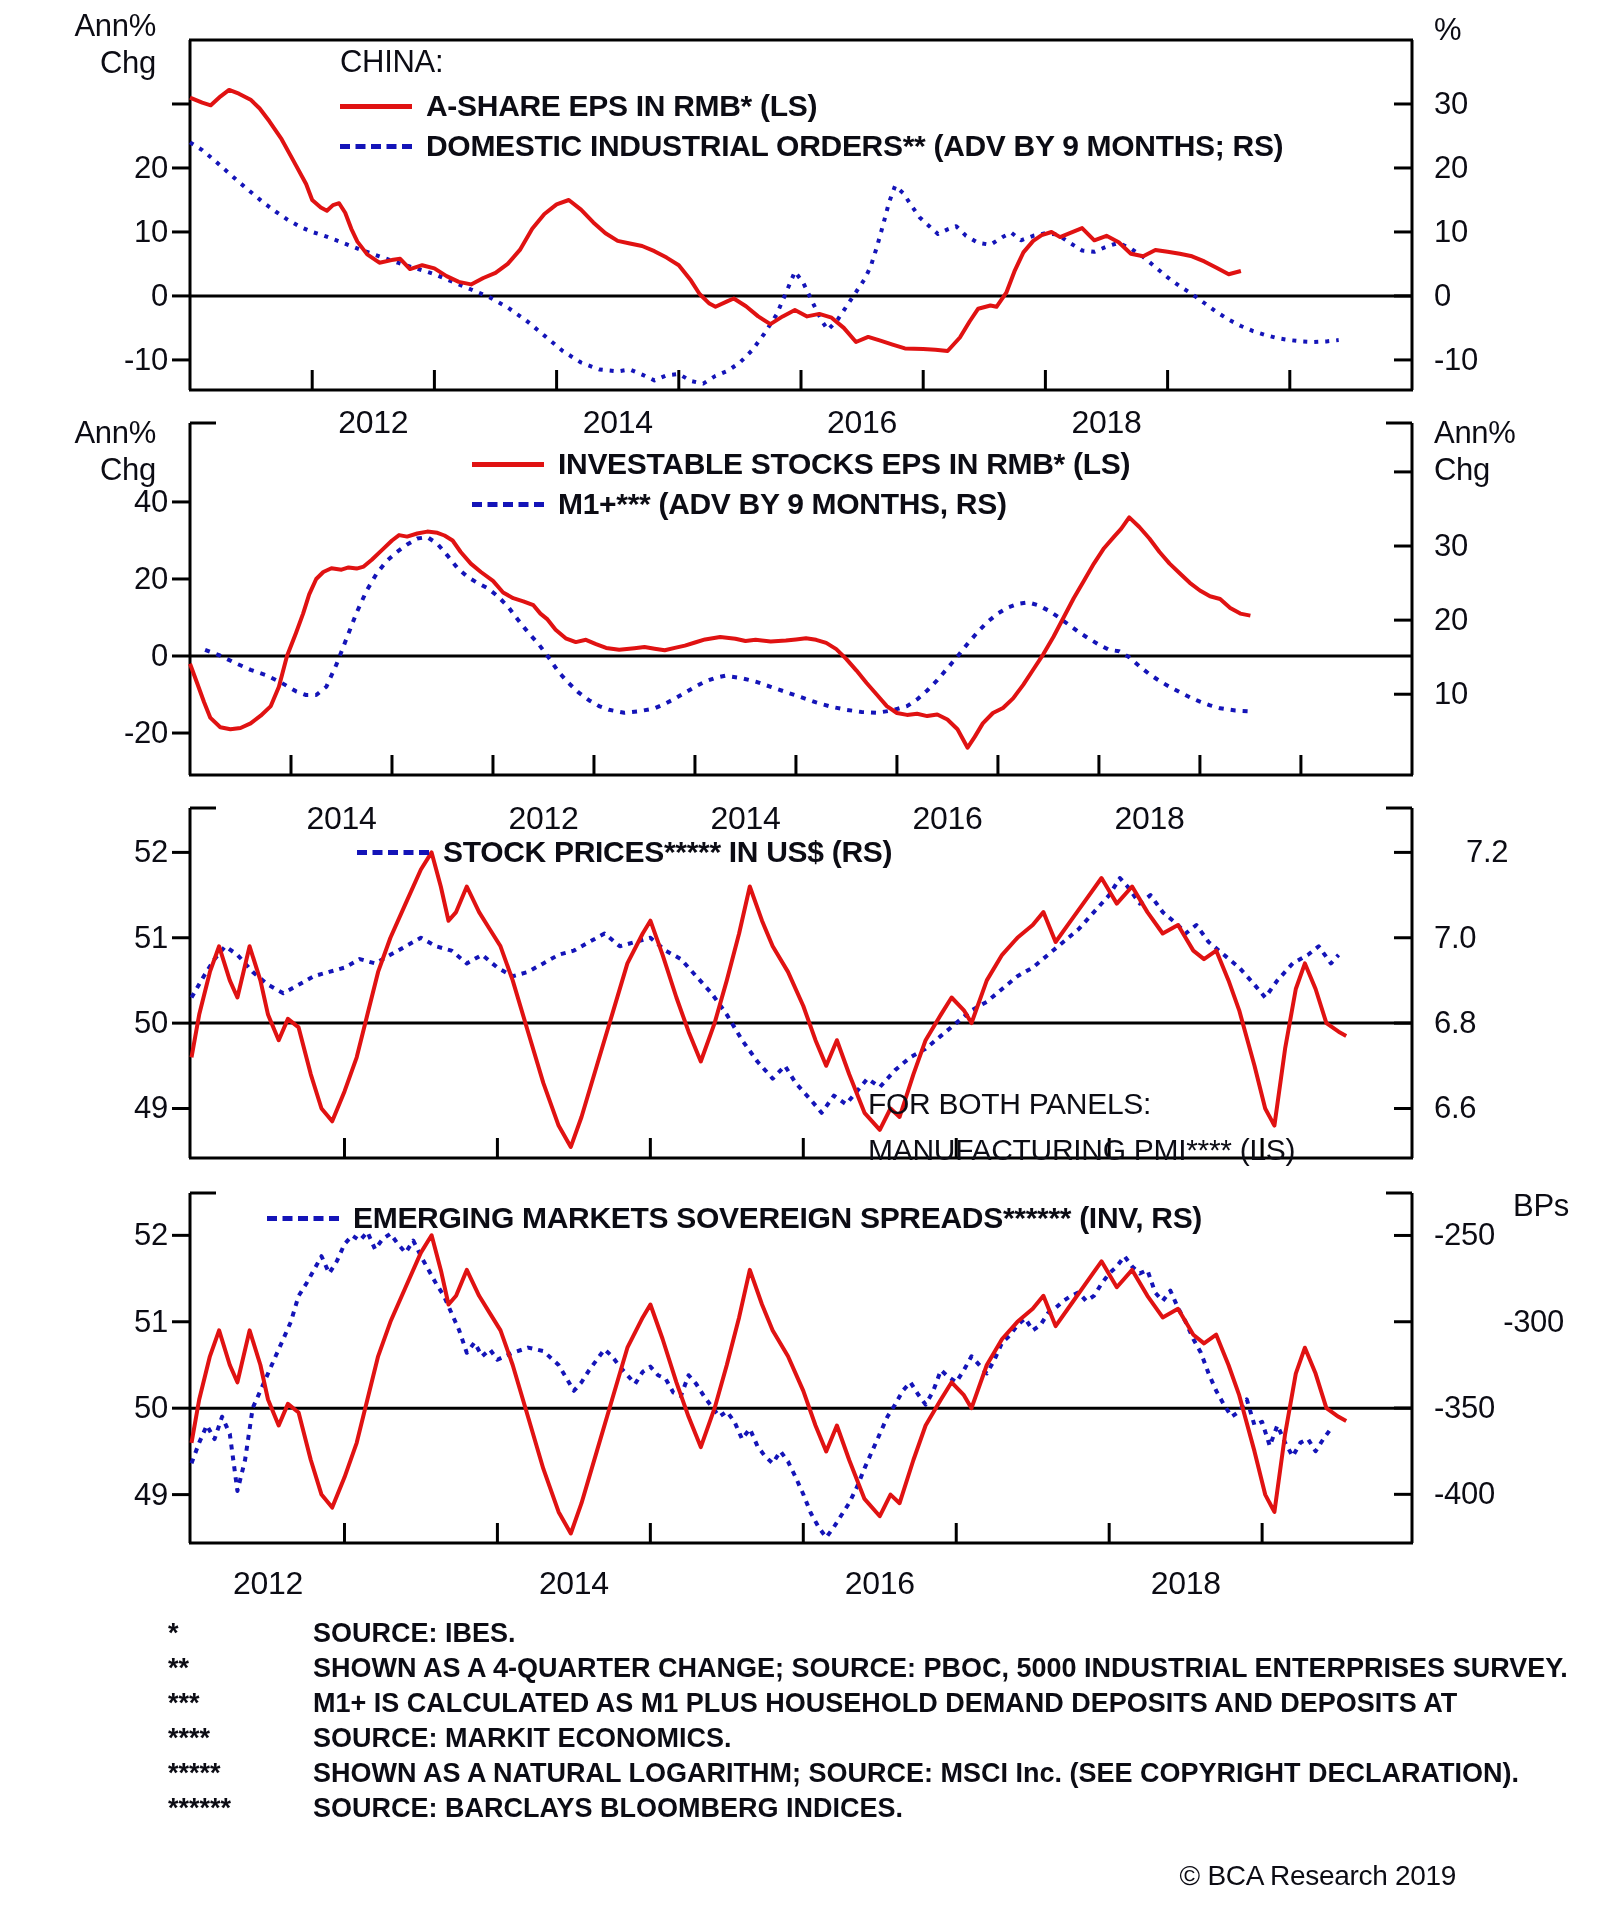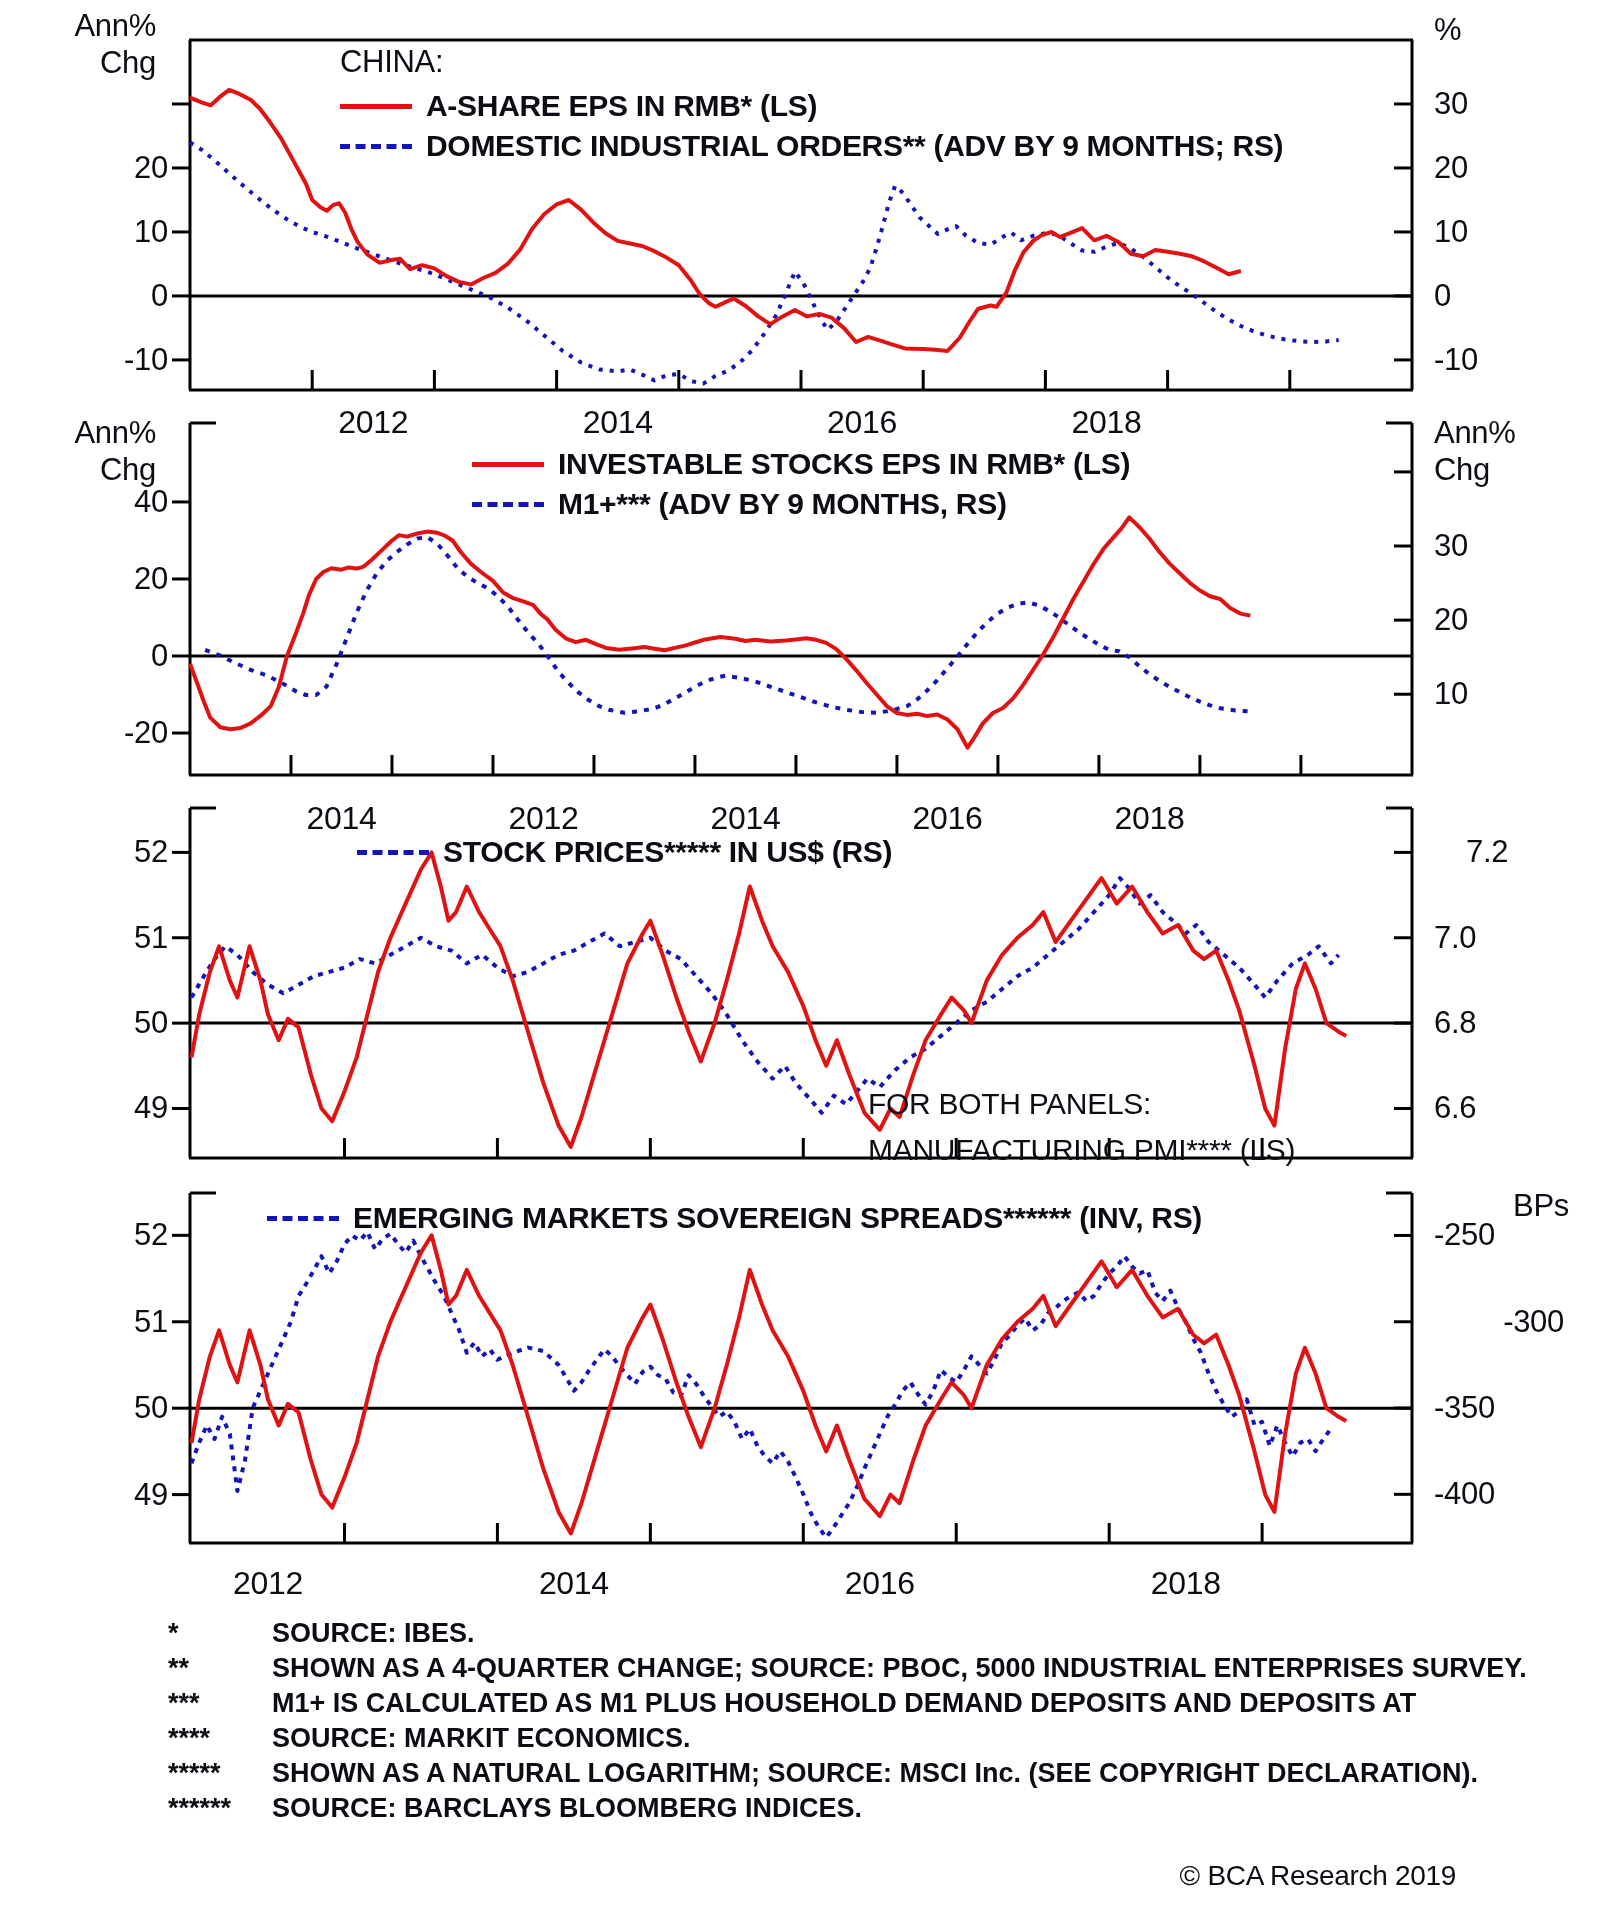--- a/index.html
+++ b/index.html
@@ -9,21 +9,21 @@
   .lbl{position:absolute;font-weight:normal;color:#0c0c14;letter-spacing:-0.3px;
        white-space:nowrap;line-height:36px;font-size:31px;}
   .legend-box{position:absolute;}
   .legend-row{display:flex;align-items:center;height:40px;}
   .swatch{display:inline-block;width:72px;height:0;margin-right:14px;flex:none;}
   .swatch.solid{border-top:5px solid #e01212;}
   .swatch.dashed{border-top:5px dashed #1414b8;}
   .legend-label{font-weight:bold;font-size:30px;color:#0c0c14;letter-spacing:-0.3px;white-space:nowrap;}
   .fnrow{display:flex;line-height:35px;font-size:27px;font-weight:bold;color:#0c0c14;}
   .fnmark{width:104px;flex:none;}
-  .fntext{white-space:nowrap;}
+  .fntext{white-space:nowrap;margin-left:41px;}
 </style>
 </head>
 <body>
 
 <div class="chart">
   <svg width="1600" height="1907" viewBox="0 0 1600 1907">
       <line x1="190" y1="40" x2="190" y2="390" stroke="#000000" stroke-width="3"></line>
       <line x1="1412" y1="40" x2="1412" y2="390" stroke="#000000" stroke-width="3"></line>
       <line x1="189" y1="390" x2="1413" y2="390" stroke="#000000" stroke-width="3"></line>
       <line x1="189" y1="40" x2="1413" y2="40" stroke="#000000" stroke-width="3"></line>

